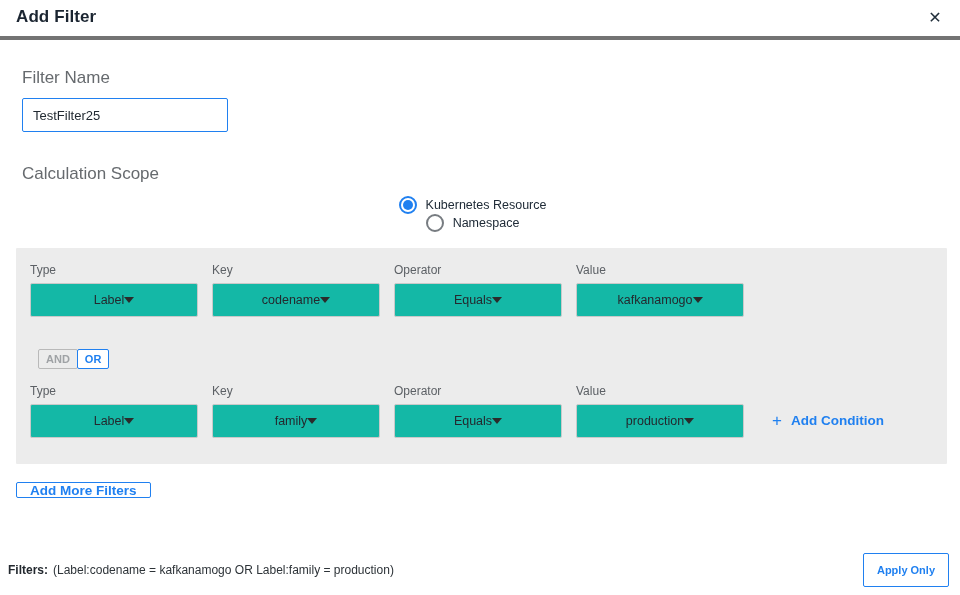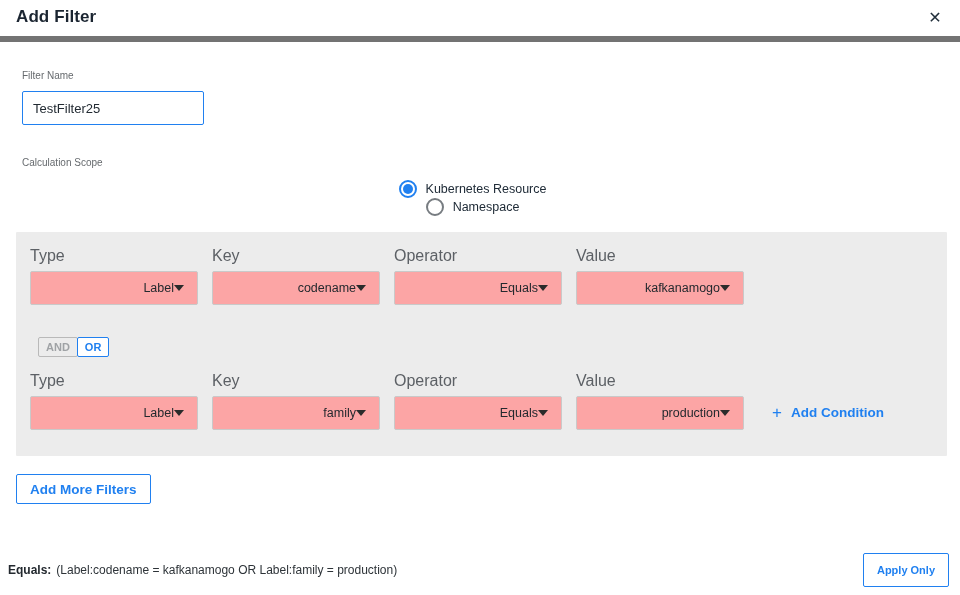--- a/index.html
+++ b/index.html
@@ -9,21 +9,21 @@
     background: #ffffff;
     color: #1c2834;
     position: relative;
     overflow: hidden;
   }
 
   
   .dialog-header {
     position: relative;
     padding: 7px 8px 9px 16px;
-    border-bottom: 6px solid #737373;
+    border-bottom: 4px solid #737373;
   }
   .dialog-title {
     font-size: 17px;
     font-weight: 700;
     color: #1b2531;
     letter-spacing: .1px;
   }
   .close-btn {
     position: absolute;
     top: 6px;
@@ -34,28 +34,28 @@
     color: #23303c;
     cursor: pointer;
     background: none; border: none;
     font-family: "DejaVu Sans", sans-serif;
   }
 
   
   .dialog-body { padding: 28px 13px 0 16px; }
 
   .field-label {
-    font-size: 10px;
+    font-size: 17px;
     color: #666a6e;
     margin-left: 6px;
     margin-bottom: 10px;
   }
   .name-input {
     display: block;
-    width: 182px; height: 34px;
+    width: 206px; height: 34px;
     margin-left: 6px;
     border: 1.5px solid #2080f0;
     border-radius: 2px;
     padding: 0 10px;
     font-size: 13px;
     color: #222a32;
     font-family: "Liberation Sans", sans-serif;
     outline: none;
     background: #fff;
   }
@@ -81,27 +81,27 @@
 
   
   .conditions-panel {
     margin-top: 16px;
     background: #ececec;
     padding: 15px 14px 26px 14px;
     border-radius: 1px;
   }
   .cond-row { display: flex; align-items: flex-end; }
   .cond-field { width: 168px; margin-right: 14px; }
-  .cond-label { font-size: 16px; color: #5c6065; margin-bottom: 6px; }
+  .cond-label { font-size: 12px; color: #5c6065; margin-bottom: 6px; }
   .select-box {
     height: 34px;
-    background: #fca5a5;
+    background: #14b8a6;
     border: 1px solid #c9c9c9;
     border-radius: 2px;
-    display: flex; align-items: center; justify-content: flex-end;
+    display: flex; align-items: center; justify-content: center;
     padding: 0 13px;
     cursor: pointer;
   }
   .select-value { font-size: 12.5px; color: #24292e; }
   .caret {
     width: 0; height: 0;
     border-left: 5px solid transparent;
     border-right: 5px solid transparent;
     border-top: 6px solid #2b2b2b;
   }
@@ -130,21 +130,21 @@
     margin-left: 14px; margin-bottom: 9px;
     cursor: pointer;
     background: none; border: none;
   }
   .plus-glyph { color: #2080f0; font-size: 17px; font-weight: 400; margin-right: 9px; line-height: 1; }
   .add-condition-label { color: #2080f0; font-size: 13.5px; font-weight: 700; }
 
   
   .add-more-btn {
     margin: 18px 0 0 0;
-    height: 30px;
+    height: 16px;
     padding: 0 13px;
     background: #fff;
     border: 1px solid #2080f0;
     border-radius: 2px;
     color: #2080f0;
     font-size: 13.5px;
     font-weight: 700;
     font-family: "Liberation Sans", sans-serif;
     cursor: pointer;
   }
@@ -287,20 +287,20 @@
       </div>
 
     </div>
 
     <button class="add-more-btn">Add More Filters</button>
 
   </div>
 
   <div class="dialog-footer">
     <div class="summary">
-      <span class="summary-label">Equals:</span><span>(Label:codename = kafkanamogo OR Label:family = production)</span>
+      <span class="summary-label">Filters:</span><span>(Label:codename = kafkanamogo OR Label:family = production)</span>
     </div>
     <div class="footer-actions">
       <button class="apply-only-btn">Apply Only</button>
     </div>
   </div>
 
 </div>
 
 </body></html>

